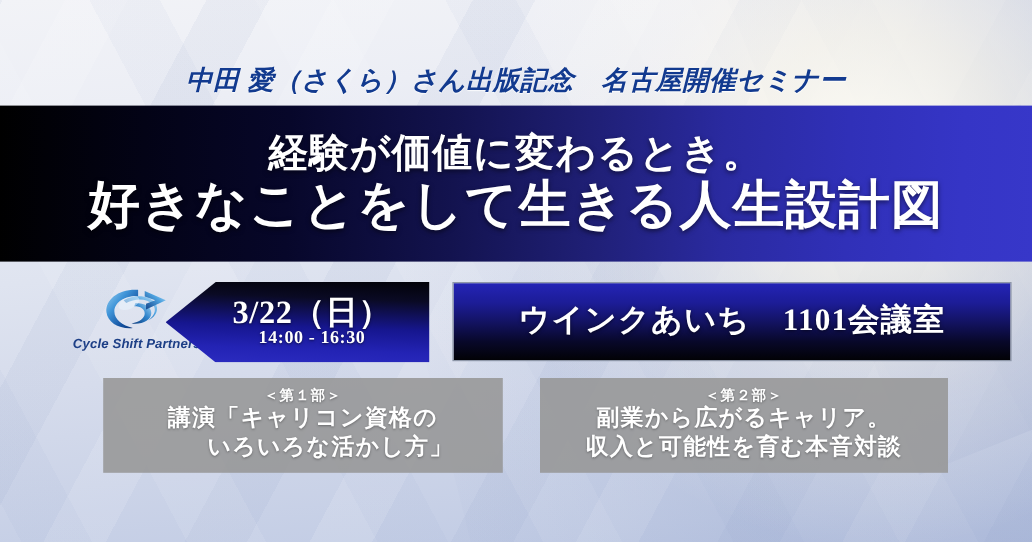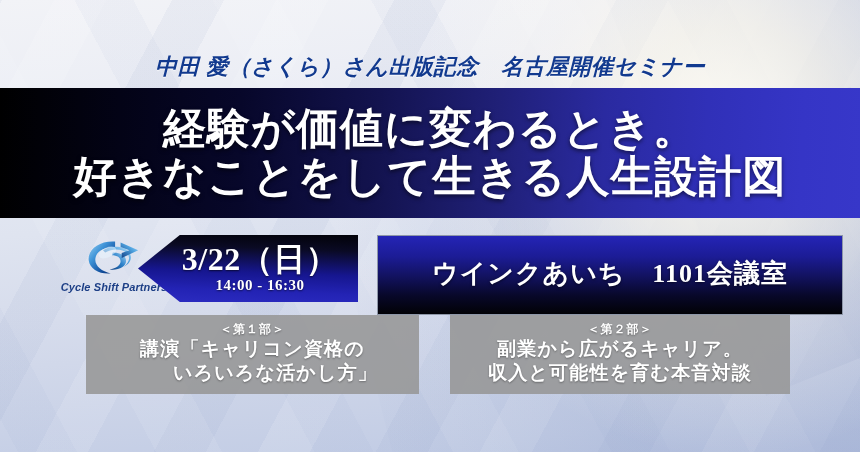--- a/index.html
+++ b/index.html
@@ -139,21 +139,21 @@
     gap: 2px;
   }
   .title-line {
     font-family: "Liberation Serif", "DejaVu Serif", serif;
     font-weight: bold;
     color: #ffffff;
     white-space: nowrap;
     letter-spacing: 1px;
     text-shadow: 0 2px 4px rgba(0,0,0,0.55);
   }
-  .title-line-1 { font-size: 43px; line-height: 1.08; }
+  .title-line-1 { font-size: 33px; line-height: 1.08; }
   .title-line-2 { font-size: 43px; line-height: 1.08; }
 
   
   .logo {
     position: absolute;
     left: 58px; top: 236px;
     width: 112px; height: 66px;
     display: flex;
     flex-direction: column;
     align-items: center;
@@ -185,21 +185,21 @@
     clip-path: polygon(0% 50%, 19% 0%, 100% 0%, 100% 100%, 19% 100%);
     display: flex;
     flex-direction: column;
     align-items: center;
     justify-content: center;
     padding-left: 24px;
   }
   .date-main {
     font-family: "Liberation Serif", "DejaVu Serif", serif;
     font-weight: bold;
-    font-size: 32px;
+    font-size: 27px;
     color: #ffffff;
     line-height: 1.05;
     letter-spacing: 0.5px;
     white-space: nowrap;
     text-shadow: 0 1px 2px rgba(0,0,0,0.6);
   }
   .date-time {
     font-family: "Liberation Serif", "DejaVu Serif", serif;
     font-weight: bold;
     font-size: 15px;
@@ -207,21 +207,21 @@
     line-height: 1.15;
     letter-spacing: 0.5px;
     white-space: nowrap;
     text-shadow: 0 1px 2px rgba(0,0,0,0.6);
   }
 
   
   .venue-box {
     position: absolute;
     left: 377px; top: 235px;
-    width: 466px; height: 80px;
+    width: 466px; height: 66px;
     background: linear-gradient(180deg,
       #2424b6 0%,
       #1c1c96 26%,
       #12125f 52%,
       #08082a 76%,
       #020206 100%);
     border: 1px solid #8e97a8;
     display: flex;
     flex-direction: column;
     align-items: center;

